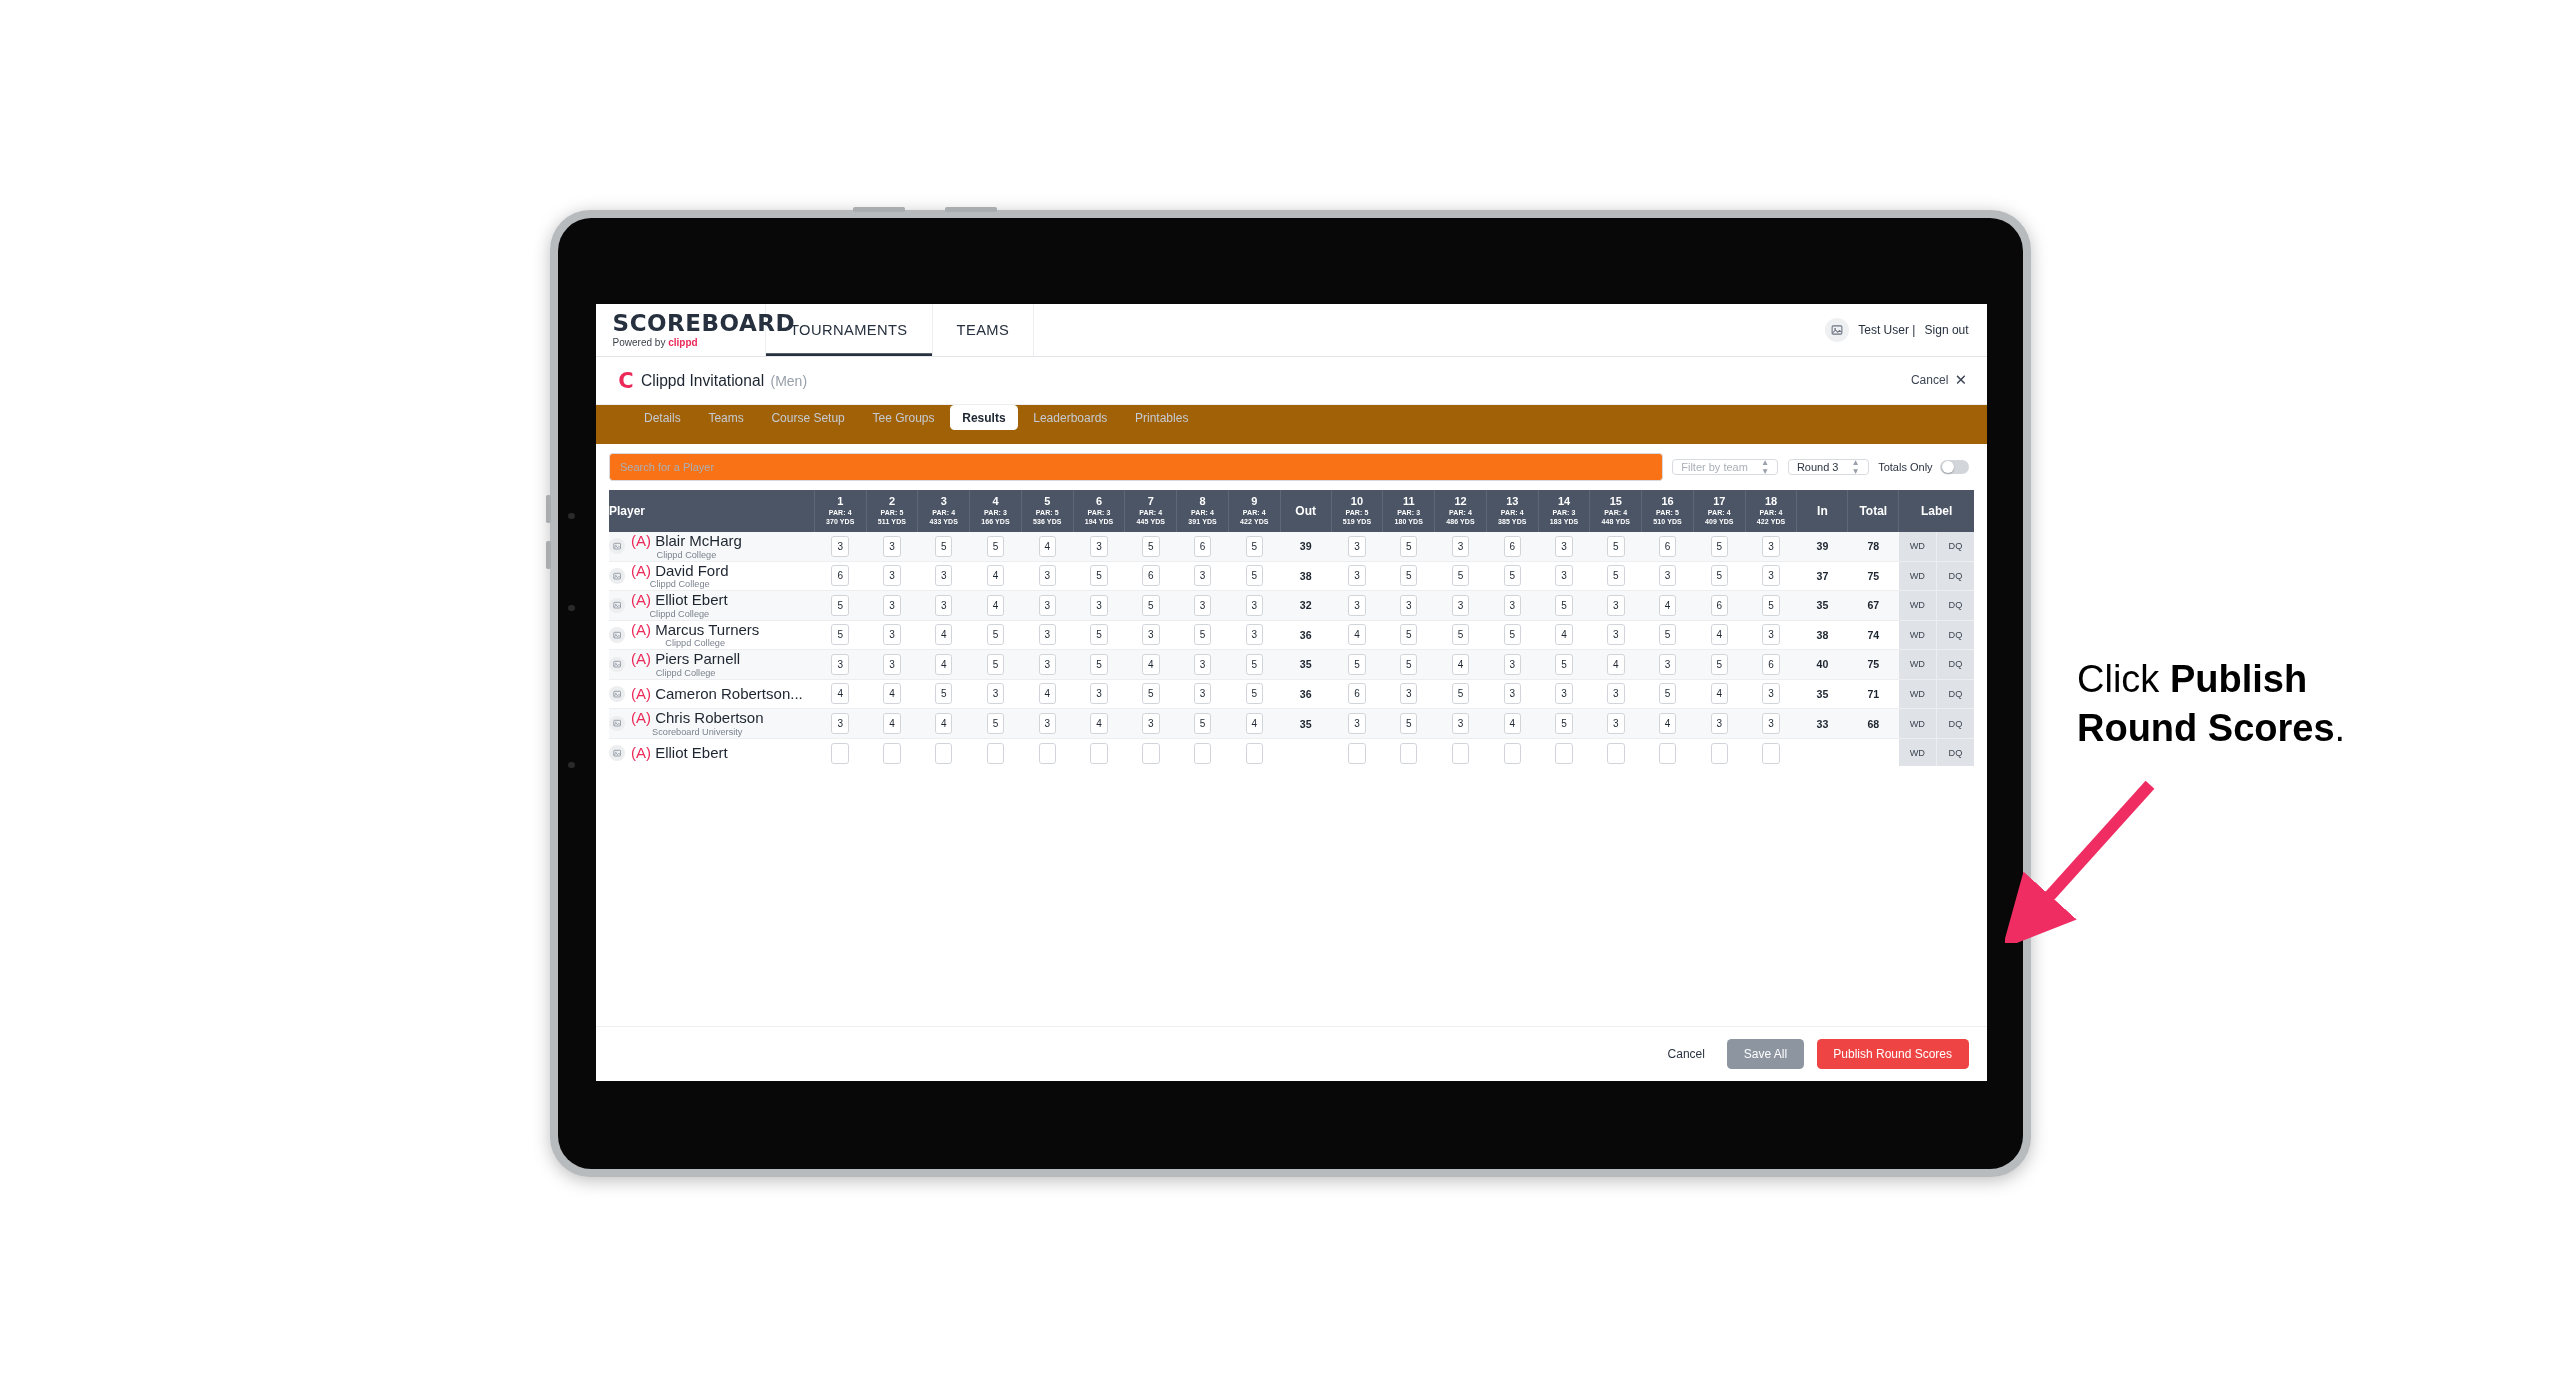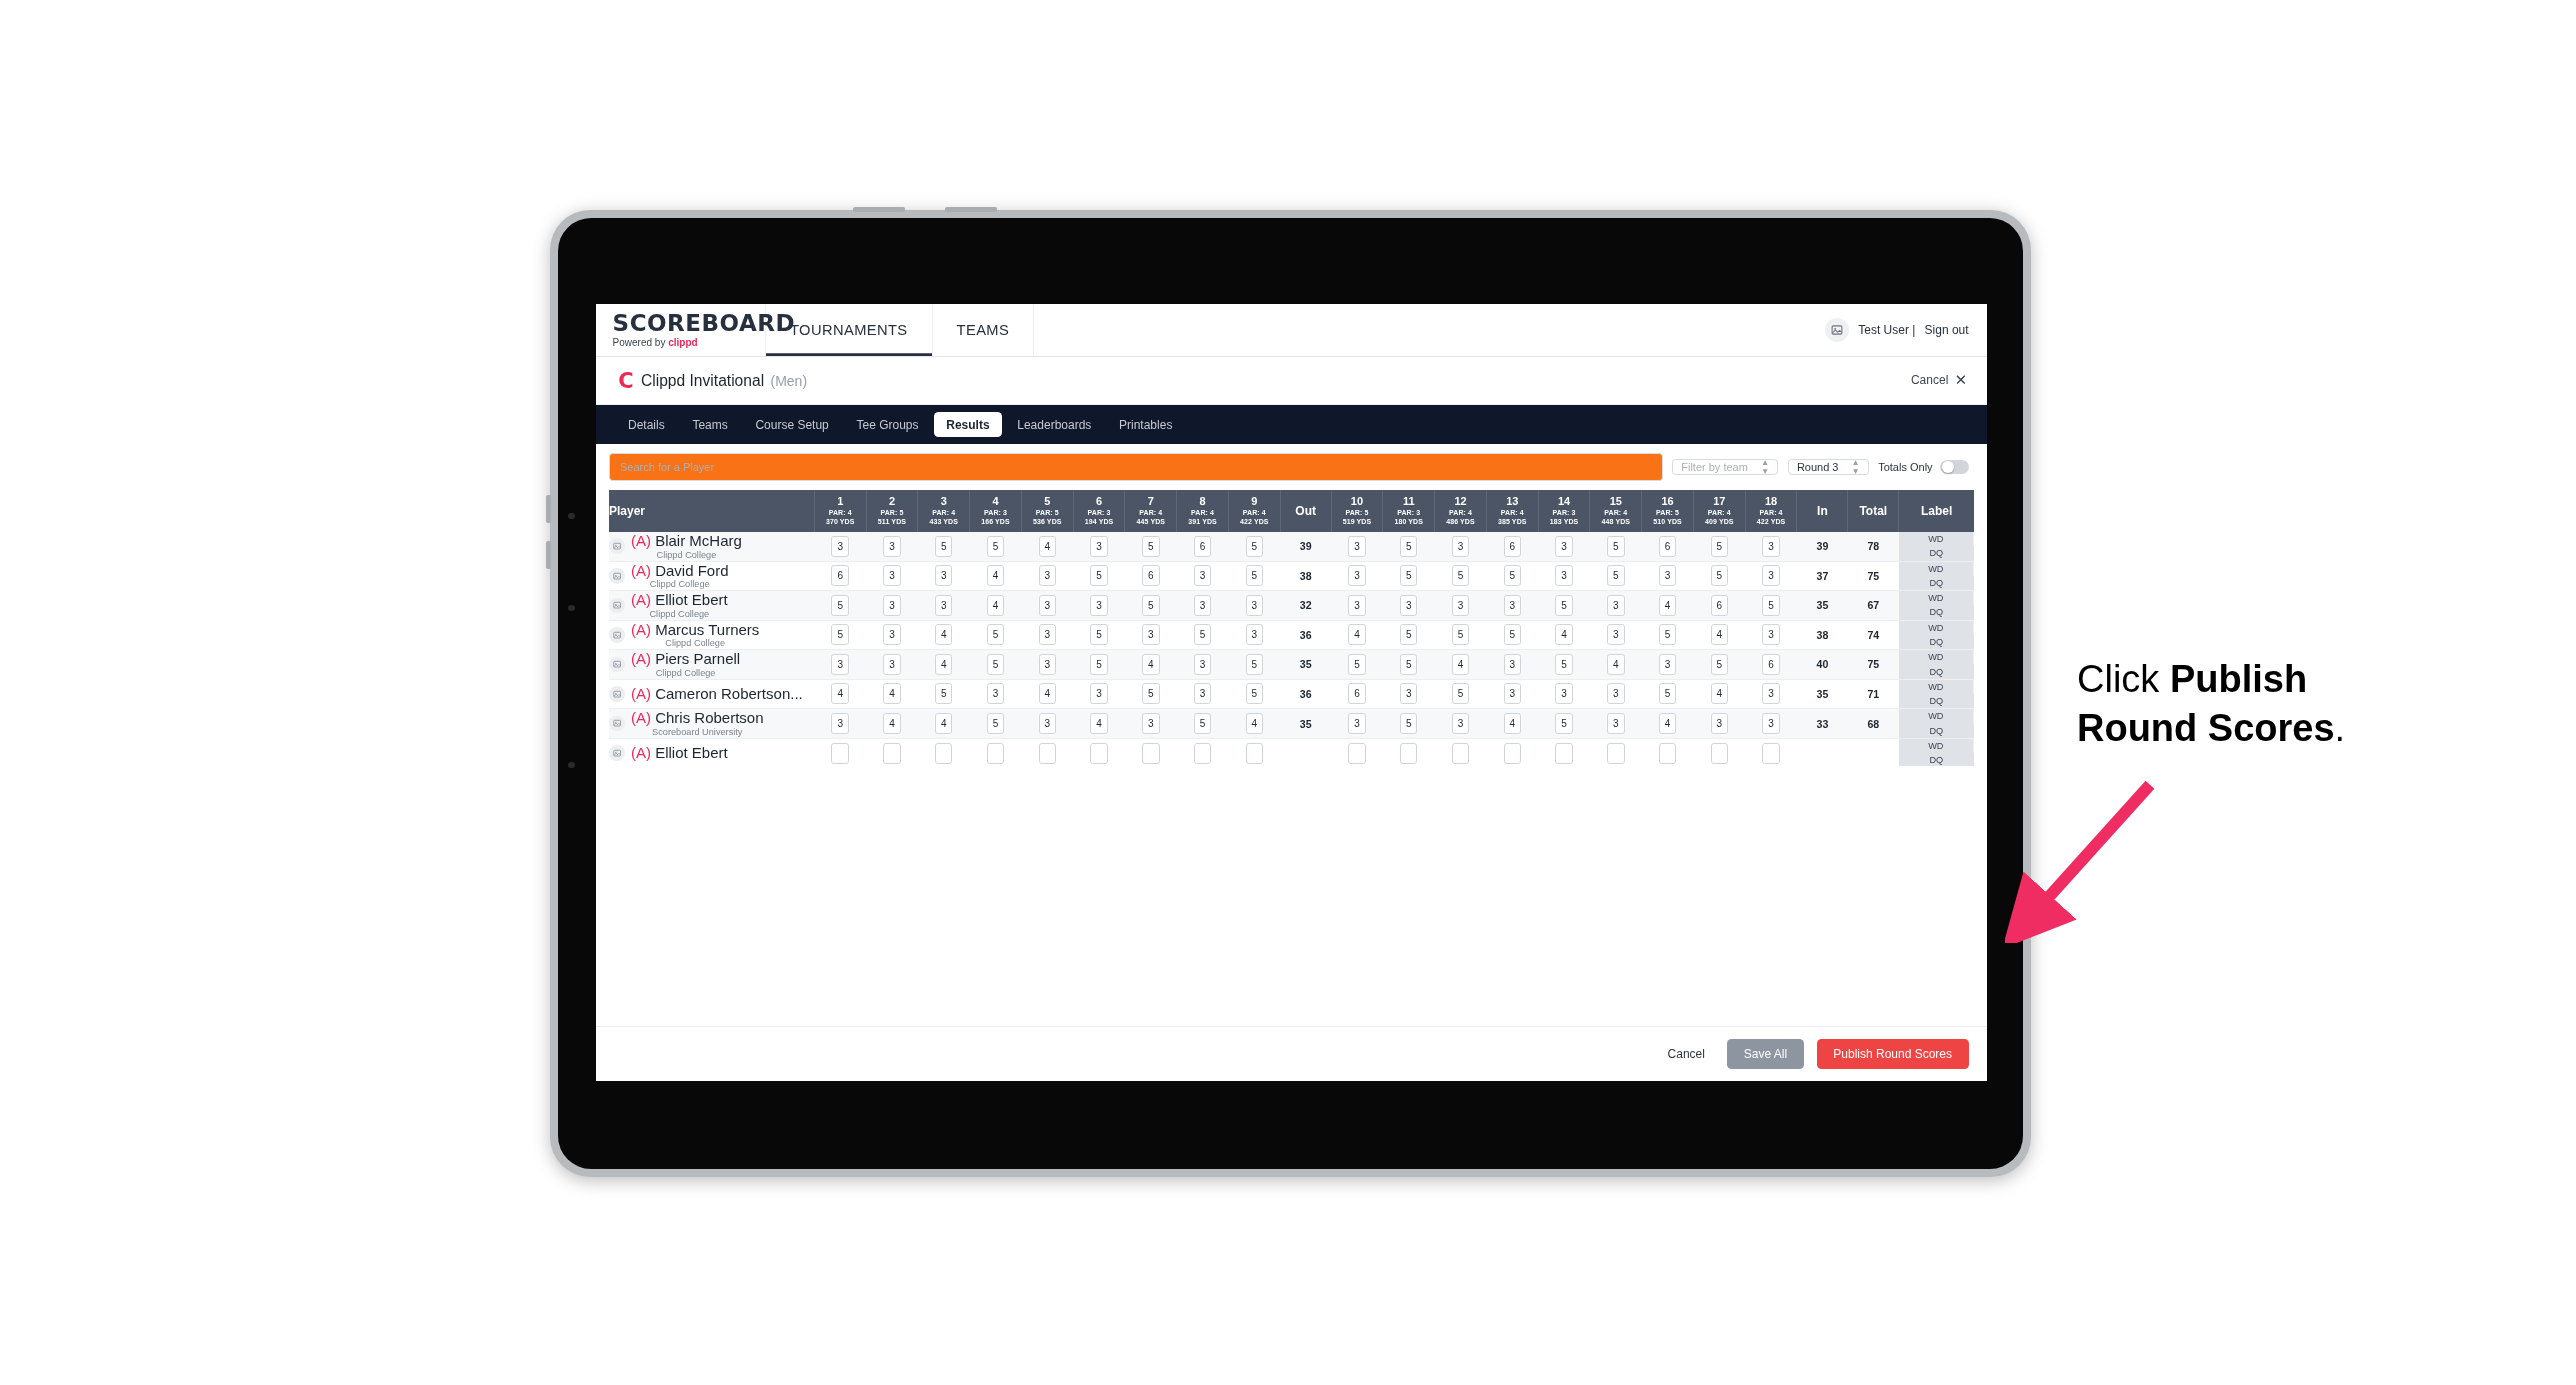--- a/index.html
+++ b/index.html
@@ -143,23 +143,23 @@
     margin-left: auto;
     display: flex; align-items: center; gap: 6.4px;
     font-size: 12px; color: #3d4654;
     cursor: pointer;
   }
   .cancel-x .xg { font-size: 14.7px; line-height: 1; }
 
   
   .sec-tabs {
     height: 39px;
-    background: #0f172a;
-    display: flex; align-items: center;
-    padding: 0 20px;
+    background: #a16207;
+    display: flex; align-items: flex-start;
+    padding: 0 36px;
     gap: 3.7px;
   }
   .sec-tab {
     padding: 5.5px 12px;
     font-size: 12px;
     color: #c5cbd4;
     border-radius: 4.6px;
     cursor: pointer;
   }
   .sec-tab.active {
@@ -279,21 +279,21 @@
     background: #fff;
     font-size: 10px;
     color: #1d2530;
     display: flex; align-items: center; justify-content: center;
   }
   td.agg { font-size: 10.6px; font-weight: 700; color: #1d2530; }
   td.lab {
     font-size: 9.2px; color: #3d4654;
     padding: 0;
   }
-  .lab-flex { display: flex; height: 28.5px; flex-direction: column; }
+  .lab-flex { display: flex; height: 28.5px; }
   .lab-btn {
     flex: 1;
     background: #dfe2e6;
     display: flex; align-items: center; justify-content: center;
     border-right: 0.9px solid #eceef0;
     cursor: pointer;
     font-size: 9.2px;
   }
   .lab-btn:last-child { border-right: none; }
 

